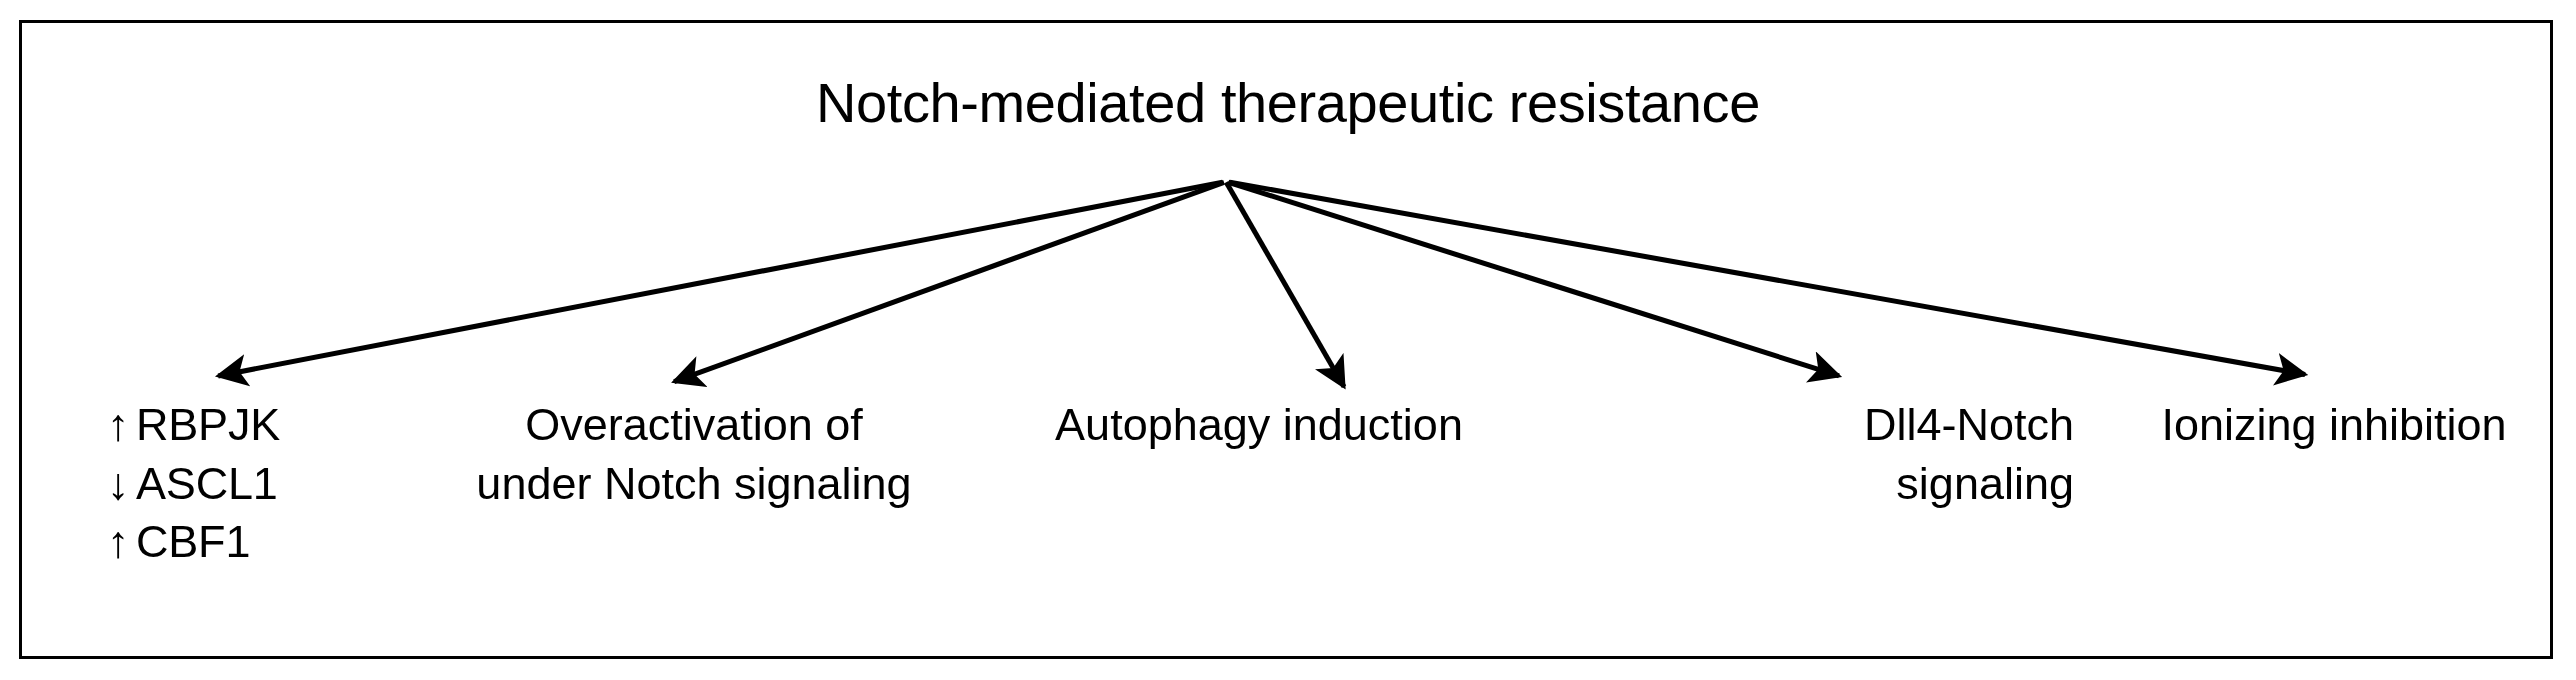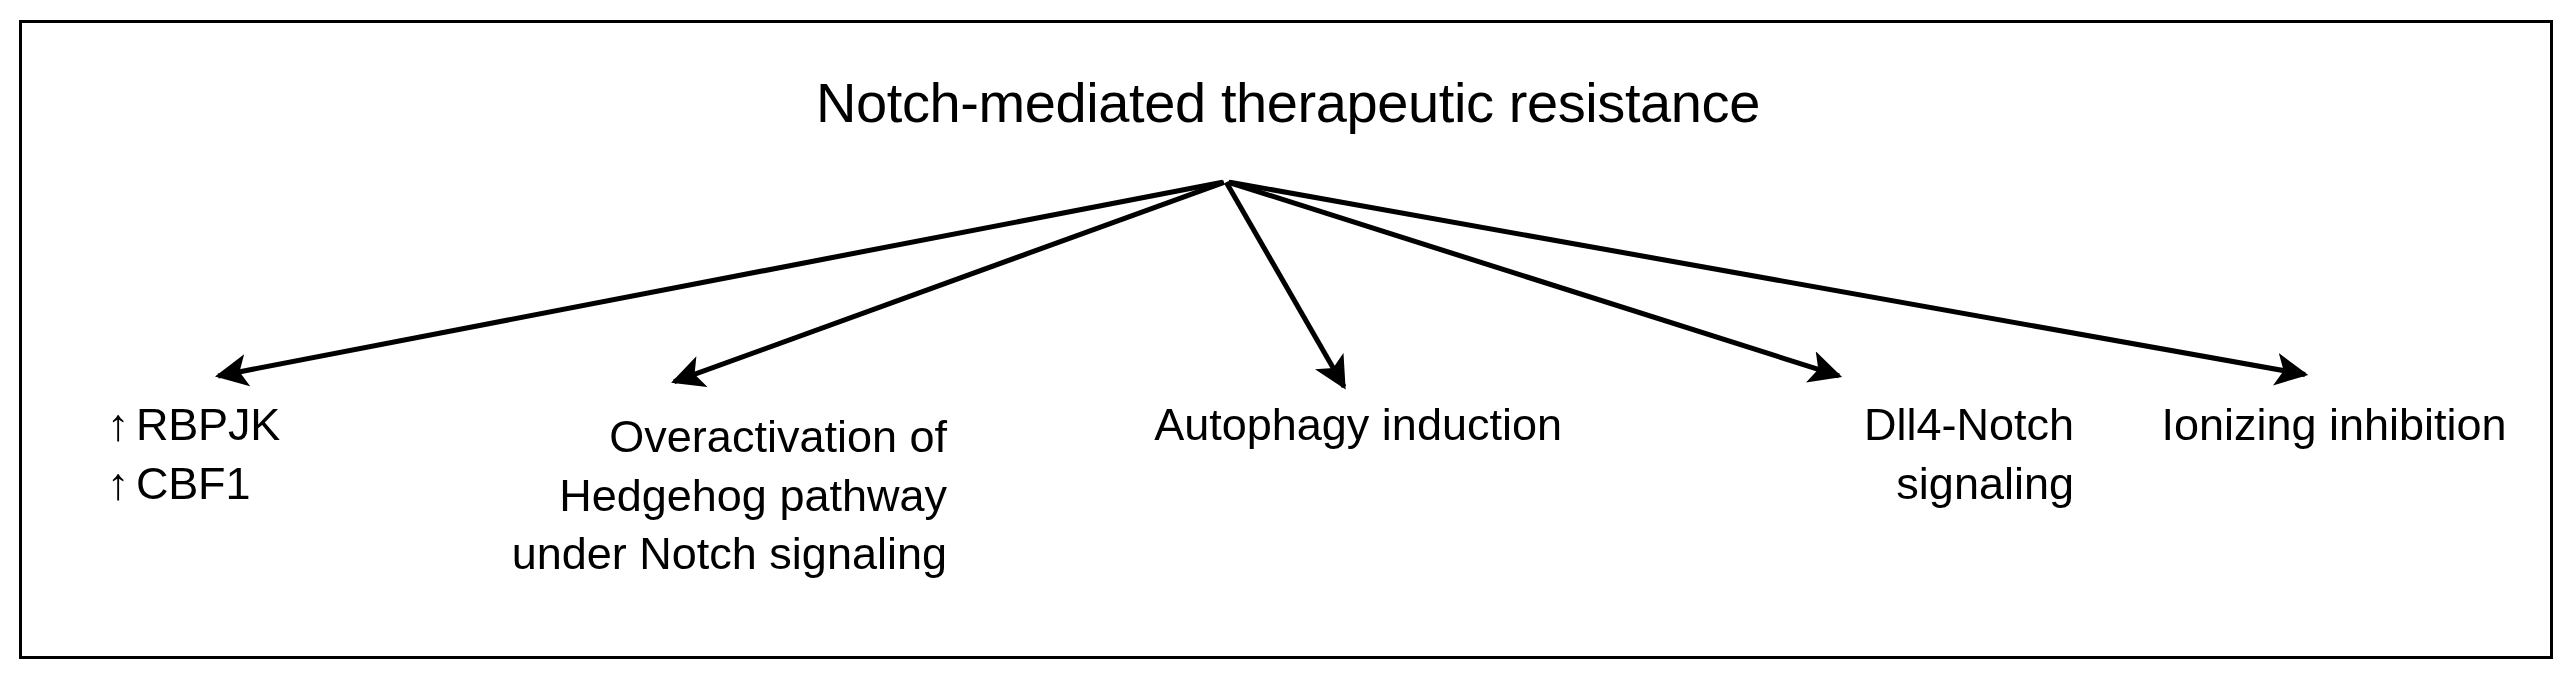--- a/index.html
+++ b/index.html
@@ -71,29 +71,29 @@
   }
   .marker-arrow {
     display: inline-block;
     width: 29px;
     font-size: 45px;
     font-weight: 700;
     line-height: 1;
   }
   #node-hedgehog {
     left: 441px;
-    top: 408px;
+    top: 396px;
     width: 506px;
-    text-align: right;
+    text-align: center;
   }
   #node-autophagy {
-    left: 998px;
+    left: 977px;
     top: 396px;
     width: 564px;
-    text-align: right;
+    text-align: center;
   }
   #node-dll4 {
     left: 1662px;
     top: 396px;
     width: 412px;
     text-align: right;
   }
   #node-radiation {
     left: 2117px;
     top: 396px;
@@ -118,26 +118,26 @@
     </defs>
     <line x1="1692" y1="252" x2="302" y2="520" stroke="#000000" stroke-width="7" marker-end="url(#head)"></line>
     <line x1="1694" y1="252" x2="933" y2="528" stroke="#000000" stroke-width="7" marker-end="url(#head)"></line>
     <line x1="1697" y1="252" x2="1860" y2="535" stroke="#000000" stroke-width="7" marker-end="url(#head)"></line>
     <line x1="1700" y1="252" x2="2545" y2="520" stroke="#000000" stroke-width="7" marker-end="url(#head)"></line>
     <line x1="1702" y1="252" x2="3190" y2="518" stroke="#000000" stroke-width="7" marker-end="url(#head)"></line>
   </svg>
 
   <div class="node-block" id="node-markers">
     <span class="node-line"><span class="marker-arrow">↑</span><span>RBPJK</span></span>
+    <span class="node-line"><span class="marker-arrow">↓</span><span>ASCL1</span></span>
     <span class="node-line"><span class="marker-arrow">↑</span><span>CBF1</span></span>
   </div>
 
   <div class="node-block" id="node-hedgehog">
     <span class="node-line">Overactivation of</span>
-    <span class="node-line">Hedgehog pathway</span>
     <span class="node-line">under Notch signaling</span>
   </div>
 
   <div class="node-block" id="node-autophagy">
     <span class="node-line">Autophagy induction</span>
   </div>
 
   <div class="node-block" id="node-dll4">
     <span class="node-line">Dll4-Notch</span>
     <span class="node-line">signaling</span>

